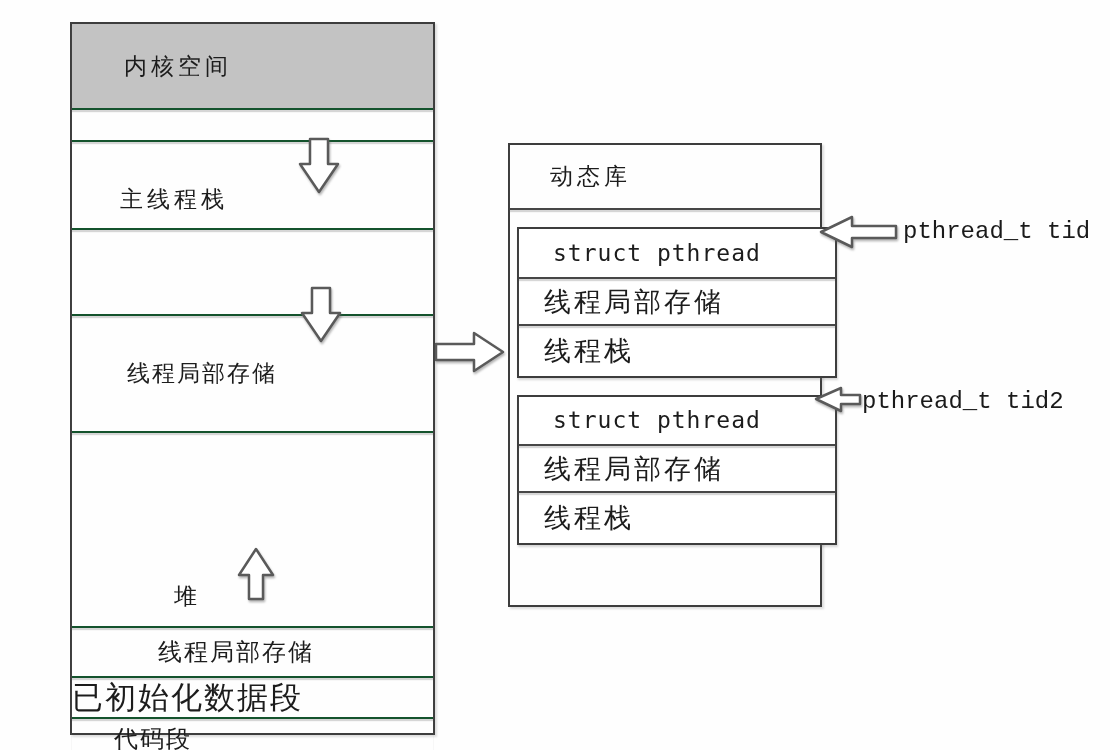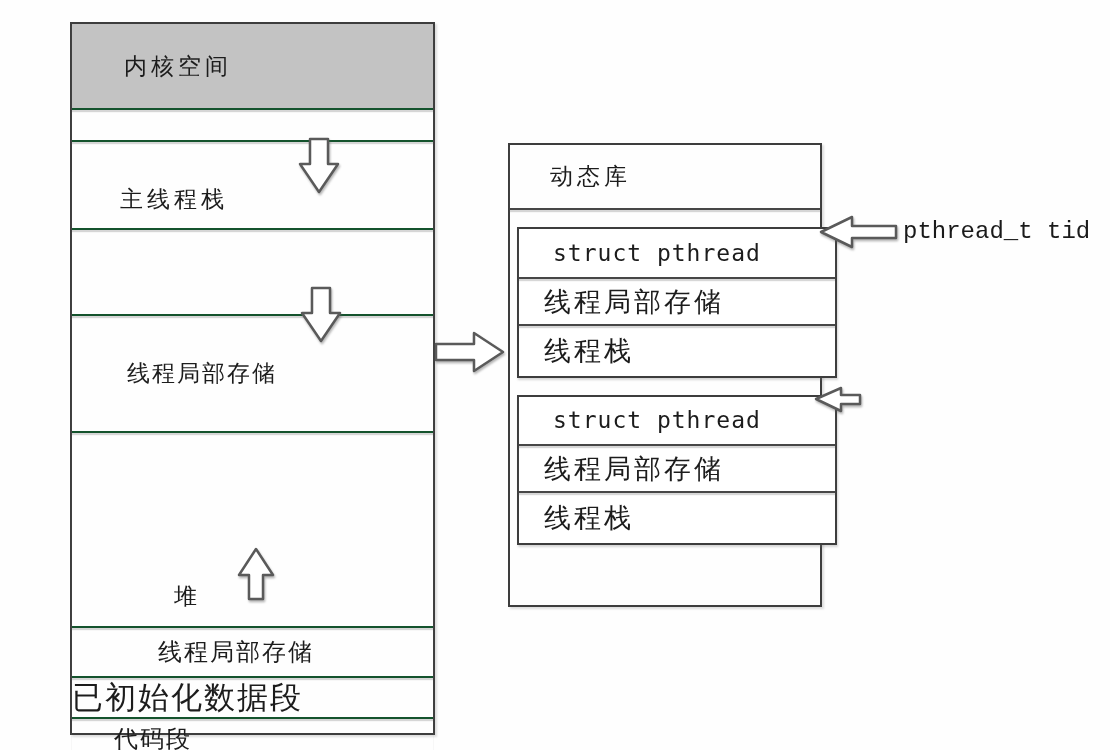--- a/index.html
+++ b/index.html
@@ -171,14 +171,15 @@
         <polygon points="78,12 34,12 34,3 3,18 34,33 34,24 78,24"></polygon>
       </svg>
   </div>
   <div class="annot" style="left:903px;top:218px;">pthread_t tid</div>
 
   <div class="arrow" style="left:814px;top:386px;">
     <svg width="48" height="27" viewBox="0 0 48 27">
         <polygon points="46,9 27,9 27,2 2,13 27,25 27,18 46,18"></polygon>
       </svg>
   </div>
+  <div class="annot" style="left:862px;top:388px;">pthread_t tid2</div>
 
 </div>
 
 </body></html>

